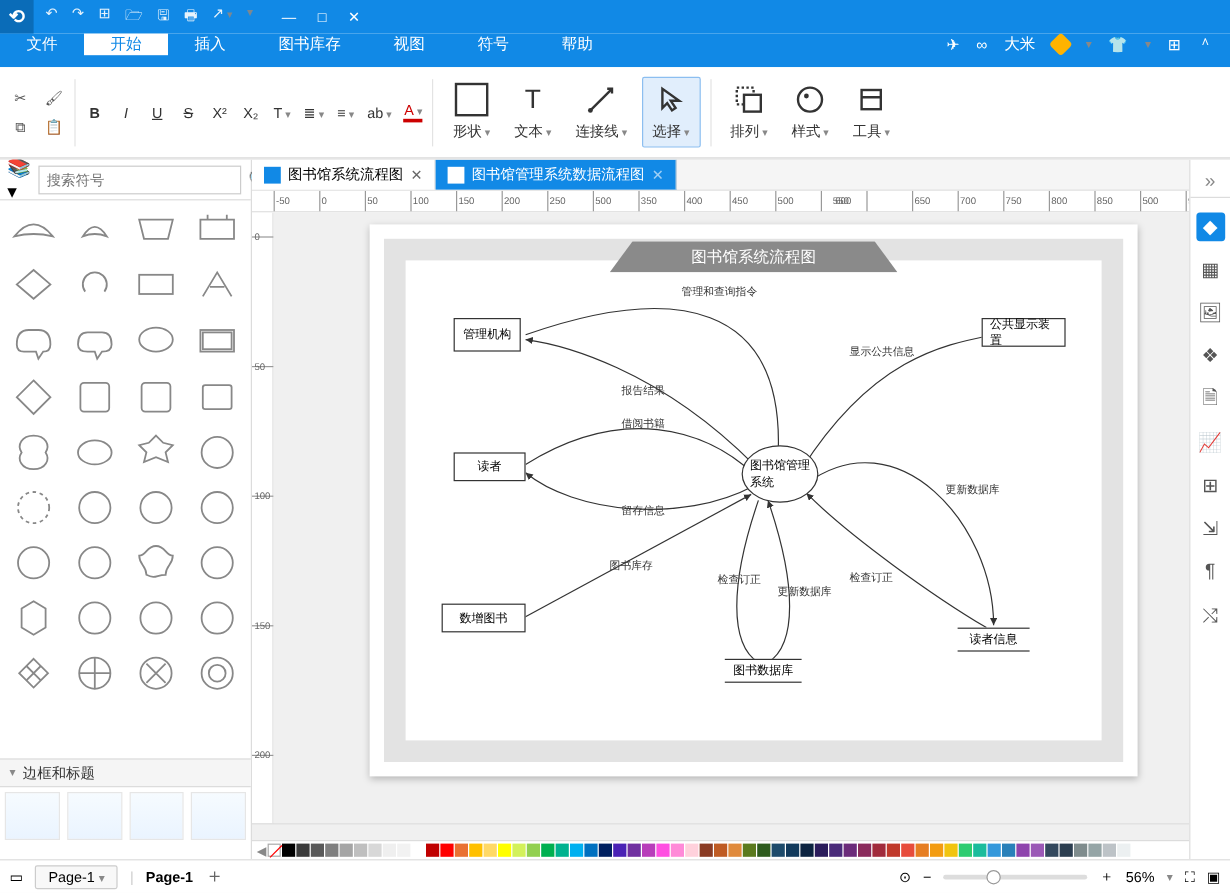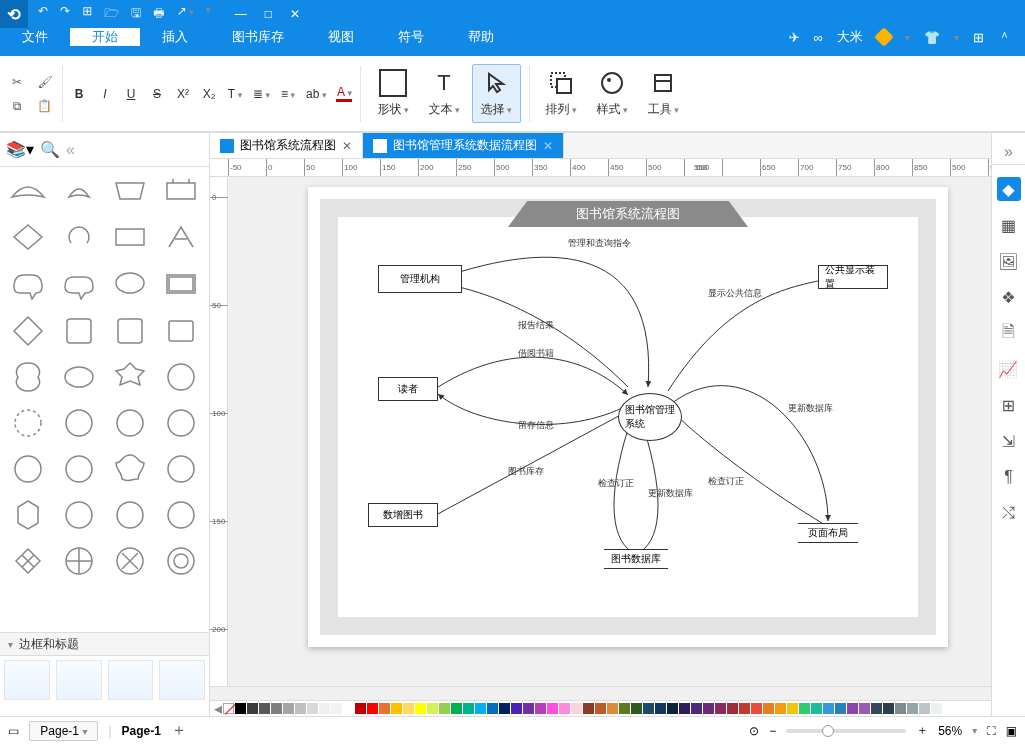--- a/index.html
+++ b/index.html
@@ -170,20 +170,30 @@
   </div>
   <div class="sep"></div>
   <div class="bigbtn">
     <div class="bigico"></div>
     <span class="lbl dd">形状</span>
   </div>
   <div class="bigbtn">
     <div class="bigico" style="border:none;font-size:22px;">T</div>
     <span class="lbl dd">文本</span>
   </div>
+  <div class="bigbtn">
+    <div class="bigico" style="border:none;">
+        <svg width="26" height="26">
+          <path d="M4 22 L22 4" stroke="#333" stroke-width="2"></path>
+          <circle cx="4" cy="22" r="2" fill="#333"></circle>
+          <path d="M18 4 L22 4 L22 8" stroke="#333" fill="none" stroke-width="2"></path>
+        </svg>
+      </div>
+    <span class="lbl dd">连接线</span>
+  </div>
   <div class="bigbtn active">
     <div class="bigico" style="border:none;">
         <svg width="26" height="26">
           <path d="M6 4 L6 20 L10 16 L14 22 L17 20 L13 14 L20 14 Z" fill="none" stroke="#333" stroke-width="2"></path>
         </svg>
       </div>
     <span class="lbl dd">选择</span>
   </div>
   <div class="sep"></div>
   <div class="bigbtn">
@@ -213,20 +223,21 @@
       </div>
     <span class="lbl dd">工具</span>
   </div>
 </div>
 
 <div class="workspace">
 
   <div class="leftpanel">
     <div class="search">
       <span>📚▾</span>
+      <input placeholder="搜索符号" style="">
       <span>🔍</span>
       <span style="color:#aaa">«</span>
     </div>
     <div class="shapes">
       <div class="shape-grid" id="shape-grid">
           <div class="shape-cell">
             <svg width="40" height="38" viewBox="0 0 40 38">
               <path d="M4 24 Q20 4 36 24 Q20 20 4 24 Z"></path>
             </svg>
           </div>
@@ -512,26 +523,26 @@
               <path d="M320 218 C260 250 170 240 130 207" marker-end="url(#ah)"></path>
               <path d="M128 328 L318 225" marker-end="url(#ah)"></path>
               <path d="M324 230 C300 300 300 350 324 365"></path>
               <path d="M332 365 C356 350 356 300 332 230" marker-end="url(#ah)"></path>
               <path d="M360 204 C420 110 480 100 520 92" marker-end="url(#ah)"></path>
               <path d="M364 216 C440 160 520 250 520 334" marker-end="url(#ah)"></path>
               <path d="M514 336 C470 310 400 260 364 224" marker-end="url(#ah)"></path>
             </g>
           </svg>
 
-          <div class="node" style="left:70px;top:78px;width:84px;height:28px;">管理机构</div>
+          <div class="node" style="left:70px;top:78px;width:56px;height:28px;">管理机构</div>
           <div class="node" style="left:70px;top:190px;width:60px;height:24px;">读者</div>
           <div class="node" style="left:60px;top:316px;width:70px;height:24px;">数增图书</div>
-          <div class="node circle" style="left:310px;top:206px;">图书馆管理系统</div>
+          <div class="node circle" style="left:310px;top:184px;">图书馆管理系统</div>
           <div class="node" style="left:510px;top:78px;width:70px;height:24px;">公共显示装置</div>
-          <div class="node" style="left:490px;top:336px;border:none;border-top:1px solid #333;border-bottom:1px solid #333;width:60px;">页面布局</div>
+          <div class="node" style="left:490px;top:336px;border:none;border-top:1px solid #333;border-bottom:1px solid #333;width:60px;">读者信息</div>
           <div class="node" style="left:296px;top:362px;border:none;border-top:1px solid #333;border-bottom:1px solid #333;width:64px;">图书数据库</div>
 
           <div class="edge-label" style="left:260px;top:50px;">管理和查询指令</div>
           <div class="edge-label" style="left:210px;top:132px;">报告结果</div>
           <div class="edge-label" style="left:210px;top:160px;">借阅书籍</div>
           <div class="edge-label" style="left:210px;top:232px;">留存信息</div>
           <div class="edge-label" style="left:200px;top:278px;">图书库存</div>
           <div class="edge-label" style="left:290px;top:290px;">检查订正</div>
           <div class="edge-label" style="left:340px;top:300px;">更新数据库</div>
           <div class="edge-label" style="left:400px;top:100px;">显示公共信息</div>

